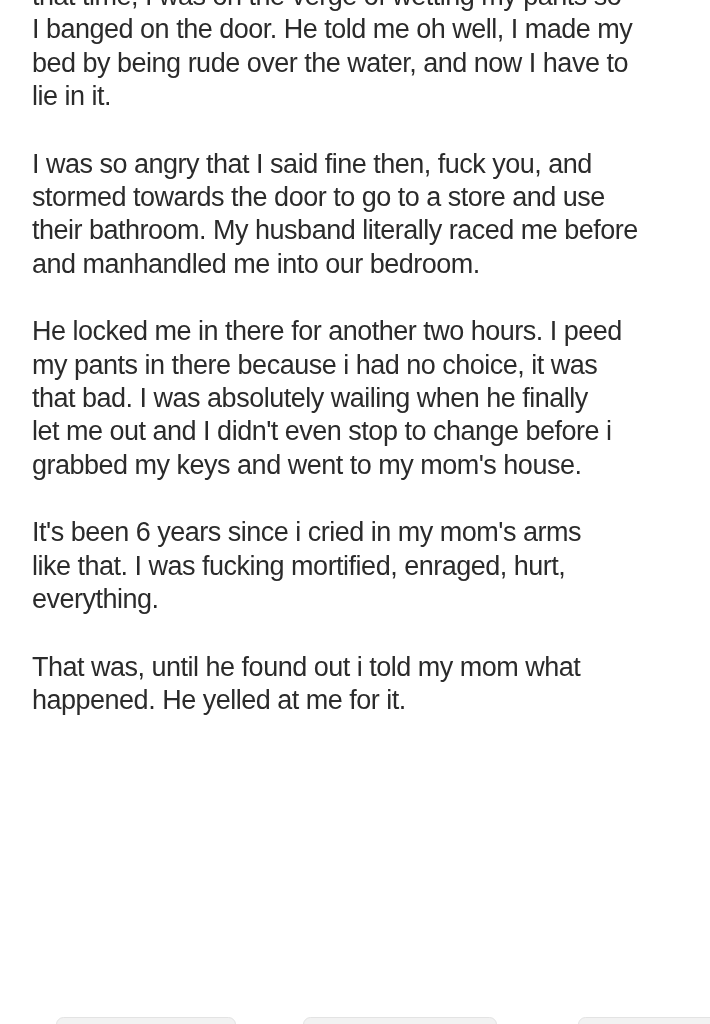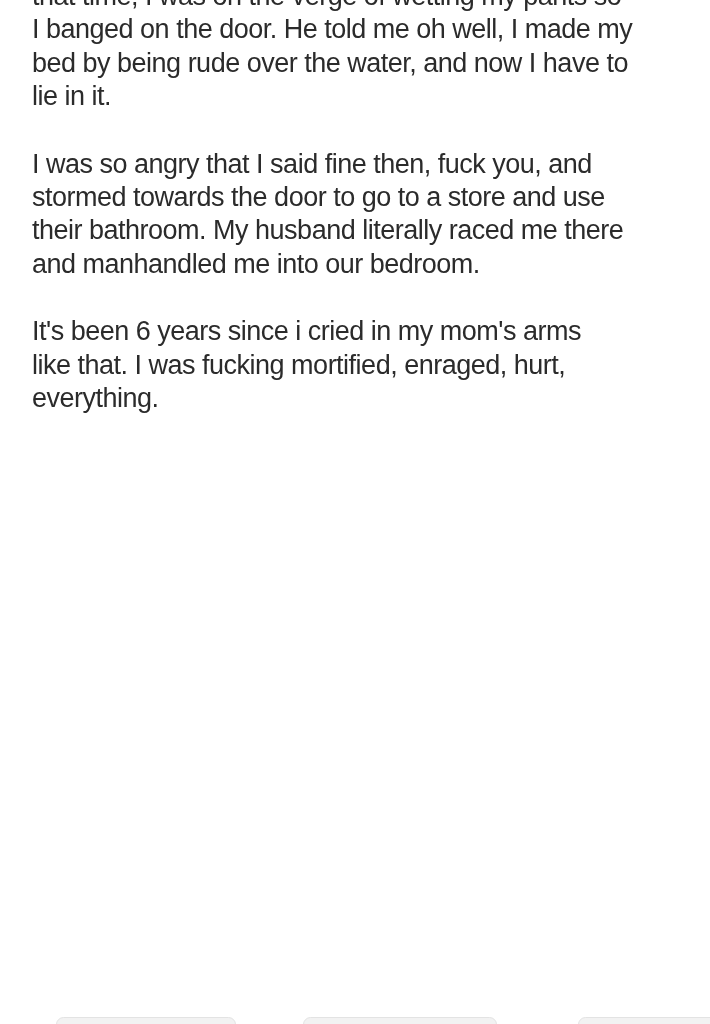--- a/index.html
+++ b/index.html
@@ -51,25 +51,32 @@
 <body>
 
 <div class="screen">
   <div class="content">
     <p class="para">that time, I was on the verge of wetting my pants so
 I banged on the door. He told me oh well, I made my
 bed by being rude over the water, and now I have to
 lie in it.</p>
     <p class="para">I was so angry that I said fine then, fuck you, and
 stormed towards the door to go to a store and use
-their bathroom. My husband literally raced me there
+their bathroom. My husband literally raced me before
 and manhandled me into our bedroom.</p>
+    <p class="para">He locked me in there for another two hours. I peed
+my pants in there because i had no choice, it was
+that bad. I was absolutely wailing when he finally
+let me out and I didn't even stop to change before i
+grabbed my keys and went to my mom's house.</p>
     <p class="para">It's been 6 years since i cried in my mom's arms
 like that. I was fucking mortified, enraged, hurt,
 everything.</p>
+    <p class="para">That was, until he found out i told my mom what
+happened. He yelled at me for it.</p>
   </div>
 
   <div class="cutoff-row">
     <div class="bar bar1"></div>
     <div class="bar bar2"></div>
     <div class="bar bar3"></div>
   </div>
 </div>
 
 </body></html>

